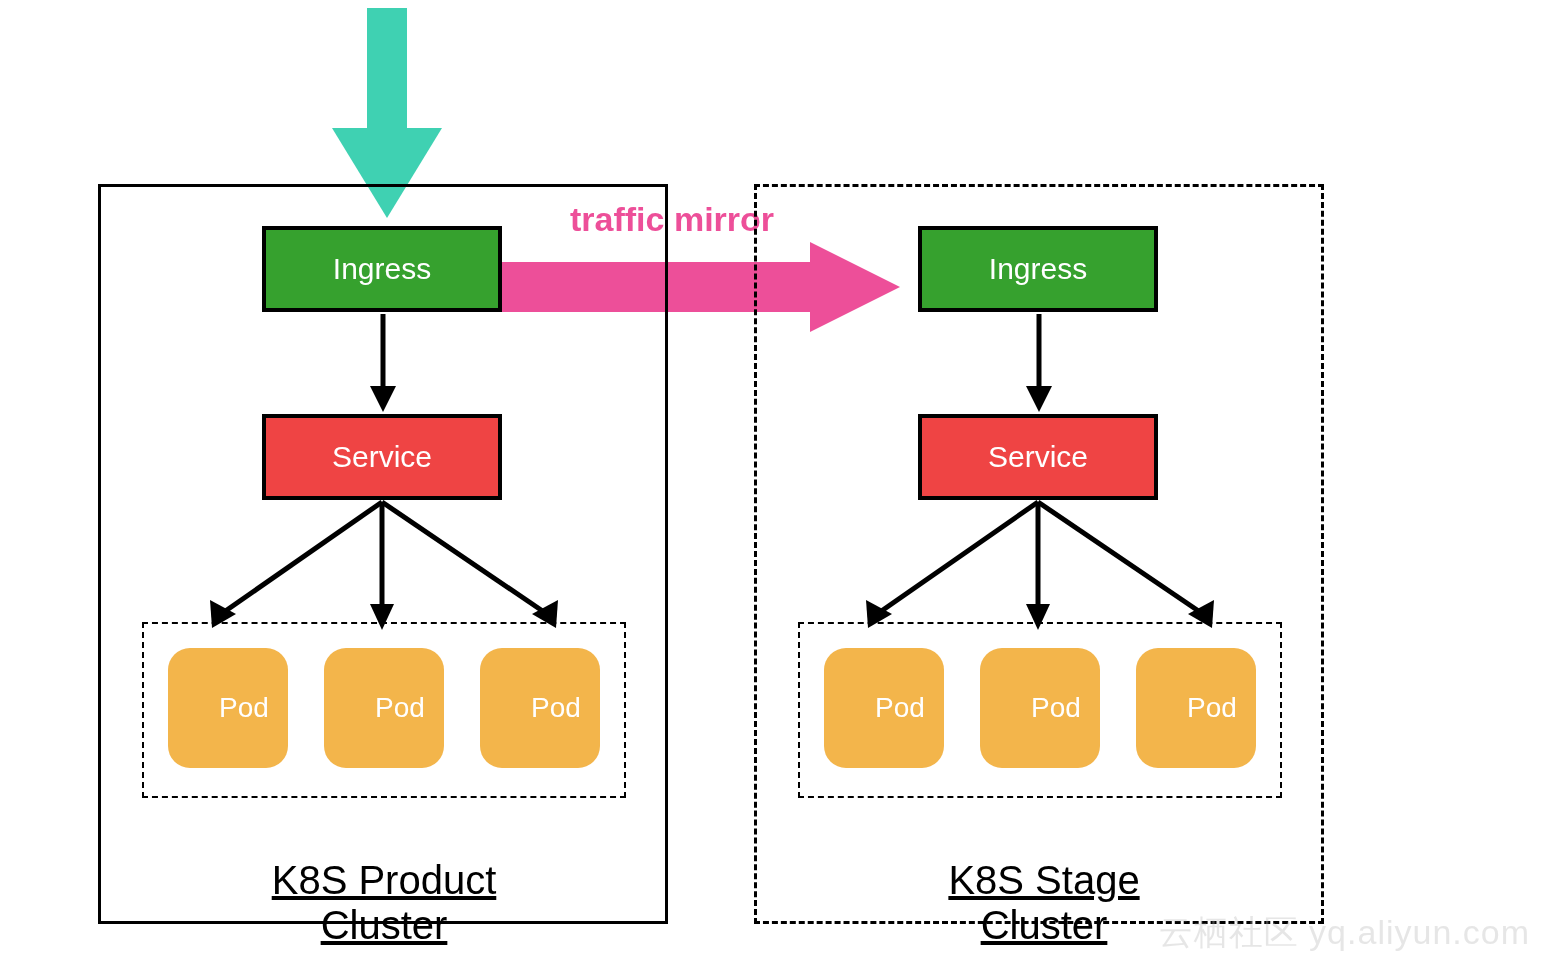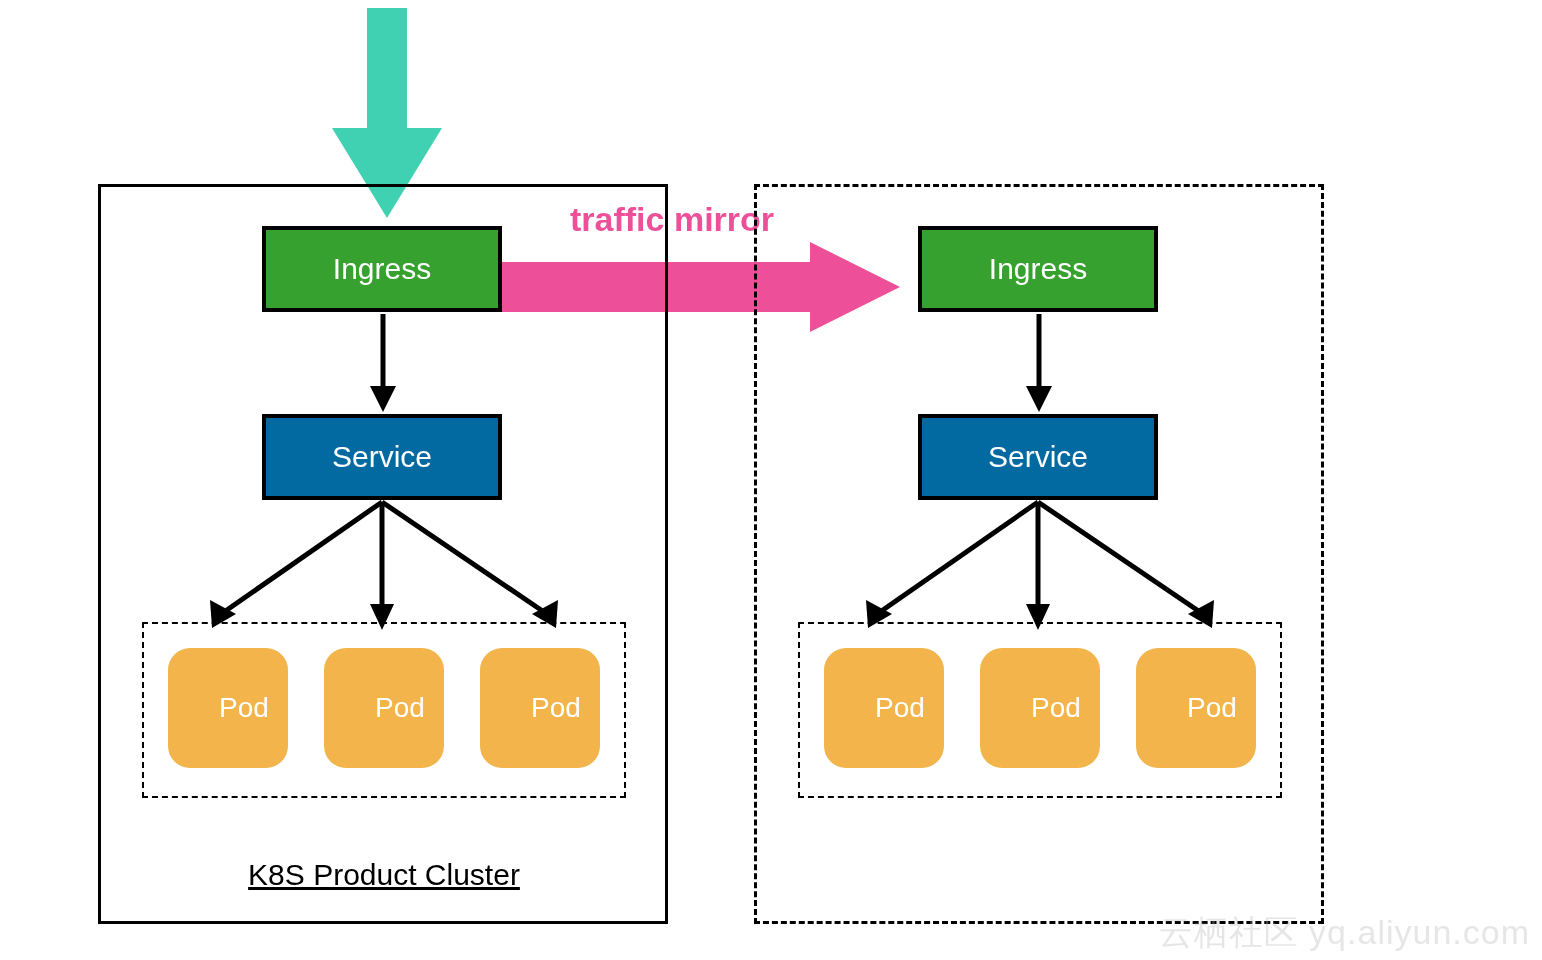--- a/index.html
+++ b/index.html
@@ -2,24 +2,24 @@
 <html><head>
 <meta charset="utf-8">
 <style>
   html,body{margin:0;padding:0;width:1542px;height:960px;background:#fff;font-family:"Helvetica Neue",Helvetica,Arial,sans-serif;}
   .stage{position:relative;width:1542px;height:960px;}
   .cluster-box{position:absolute;box-sizing:border-box;}
   .solid-border{border:3px solid #000;}
   .dashed-border{border:3px dashed #000;}
   .node{position:absolute;box-sizing:border-box;display:flex;align-items:center;justify-content:center;color:#fff;font-size:30px;font-weight:400;border:4px solid #000000;}
   .node.ingress{background:#36a12e;}
-  .node.service{background:#0369a1;}
+  .node.service{background:#ef4444;}
   .pod-group{position:absolute;box-sizing:border-box;border:2px dashed #000;}
   .pod{position:absolute;box-sizing:border-box;display:flex;align-items:center;justify-content:center;color:#fff;font-size:28px;font-weight:400;background:#f3b54b;border-radius:22px;padding-left:32px;}
-  .cluster-caption{position:absolute;font-size:30px;color:#000;text-decoration:underline;text-align:center;}
+  .cluster-caption{position:absolute;font-size:40px;color:#000;text-decoration:underline;text-align:center;}
   .mirror-label{position:absolute;color:#ed4f99;font-size:34px;font-weight:600;}
   .watermark{position:absolute;right:12px;bottom:4px;font-size:34px;color:#b9b9b9;opacity:.35;letter-spacing:1px;pointer-events:none;}
   svg.arrow{position:absolute;overflow:visible;}
 </style>
 </head>
 <body>
 
 <div class="stage">
 
   <svg class="arrow" style="left:332px;top:8px;width:110px;height:218px;">
@@ -98,15 +98,16 @@
   <div class="pod" style="left:824px;top:648px;width:120px;height:120px;">
     <span>Pod</span>
   </div>
   <div class="pod" style="left:980px;top:648px;width:120px;height:120px;">
     <span>Pod</span>
   </div>
   <div class="pod" style="left:1136px;top:648px;width:120px;height:120px;">
     <span>Pod</span>
   </div>
 
+  <div class="cluster-caption" style="left:884px;top:858px;width:320px;">K8S Stage Cluster</div>
 
   <div class="watermark">云栖社区 yq.aliyun.com</div>
 </div>
 
 </body></html>

